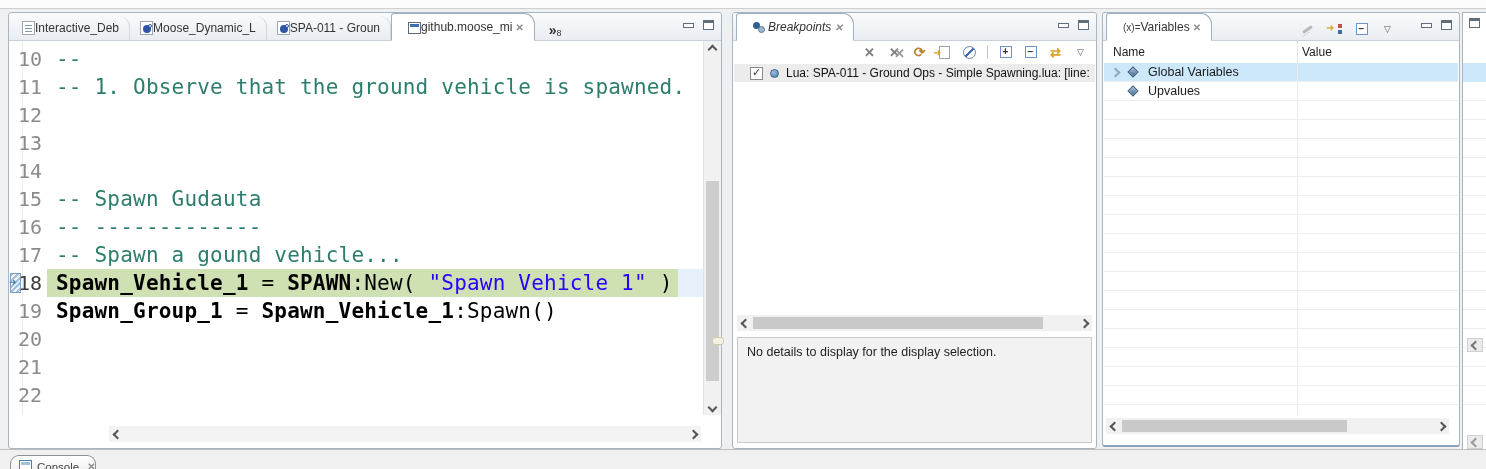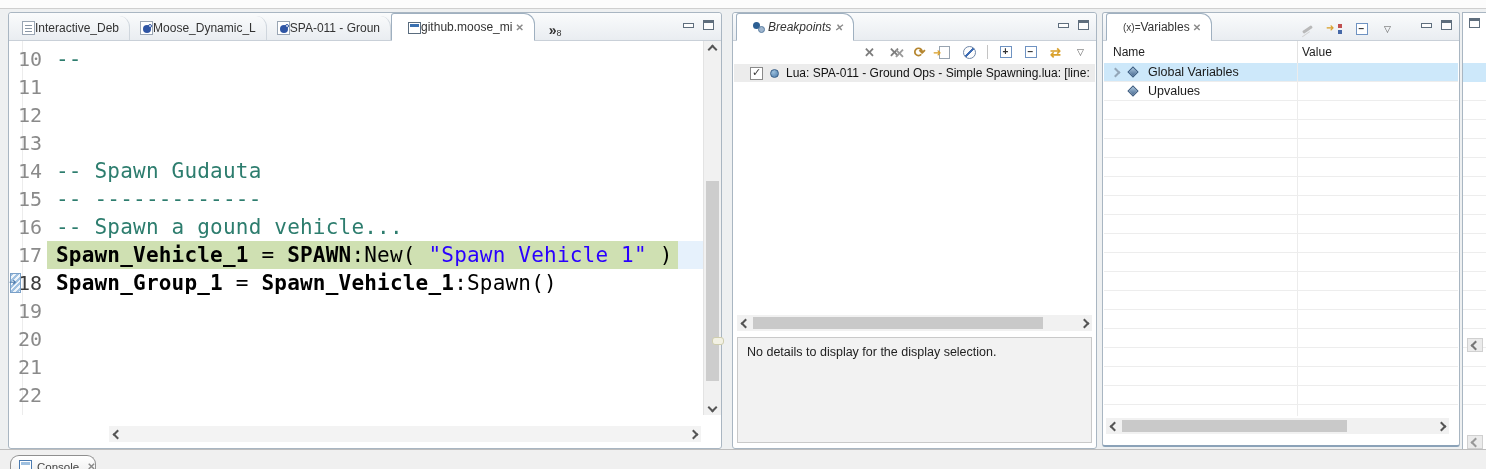--- a/index.html
+++ b/index.html
@@ -173,20 +173,21 @@
           <div class="lnum">17</div>
           <div class="lnum cur">18</div>
           <div class="lnum">19</div>
           <div class="lnum">20</div>
           <div class="lnum">21</div>
           <div class="lnum">22</div>
           <div class="lnum">23</div>
         </div>
       <div id="code-lines">
           <div class="crow"><span class="segwrap"><span class="seg-comment">--</span></span></div>
+          <div class="crow"><span class="segwrap"><span class="seg-comment">-- 1. Observe that the ground vehicle is spawned.</span></span></div>
           <div class="crow"><span class="segwrap"></span></div>
           <div class="crow"><span class="segwrap"></span></div>
           <div class="crow"><span class="segwrap"></span></div>
           <div class="crow"><span class="segwrap"><span class="seg-comment">-- Spawn Gudauta</span></span></div>
           <div class="crow"><span class="segwrap"><span class="seg-comment">-- -------------</span></span></div>
           <div class="crow"><span class="segwrap"><span class="seg-comment">-- Spawn a gound vehicle...</span></span></div>
           <div class="crow hl"><span class="segwrap"><span class="seg-var">Spawn_Vehicle_1</span><span class="seg-plain"> = </span><span class="seg-var">SPAWN</span><span class="seg-plain">:New( </span><span class="seg-string">"Spawn Vehicle 1"</span><span class="seg-plain"> )</span></span><span class="hlfill"></span></div>
           <div class="crow"><span class="segwrap"><span class="seg-var">Spawn_Group_1</span><span class="seg-plain"> = </span><span class="seg-var">Spawn_Vehicle_1</span><span class="seg-plain">:Spawn()</span></span></div>
           <div class="crow"><span class="segwrap"></span></div>
           <div class="crow"><span class="segwrap"></span></div>

